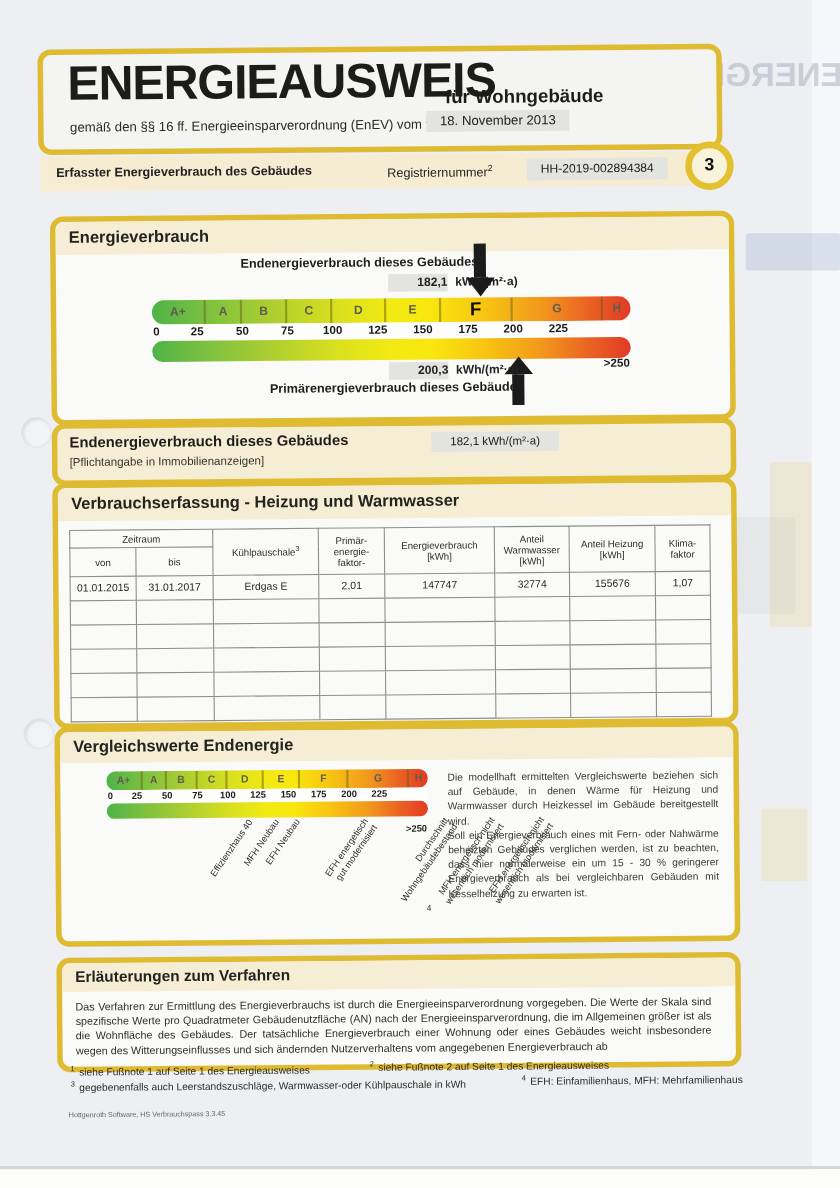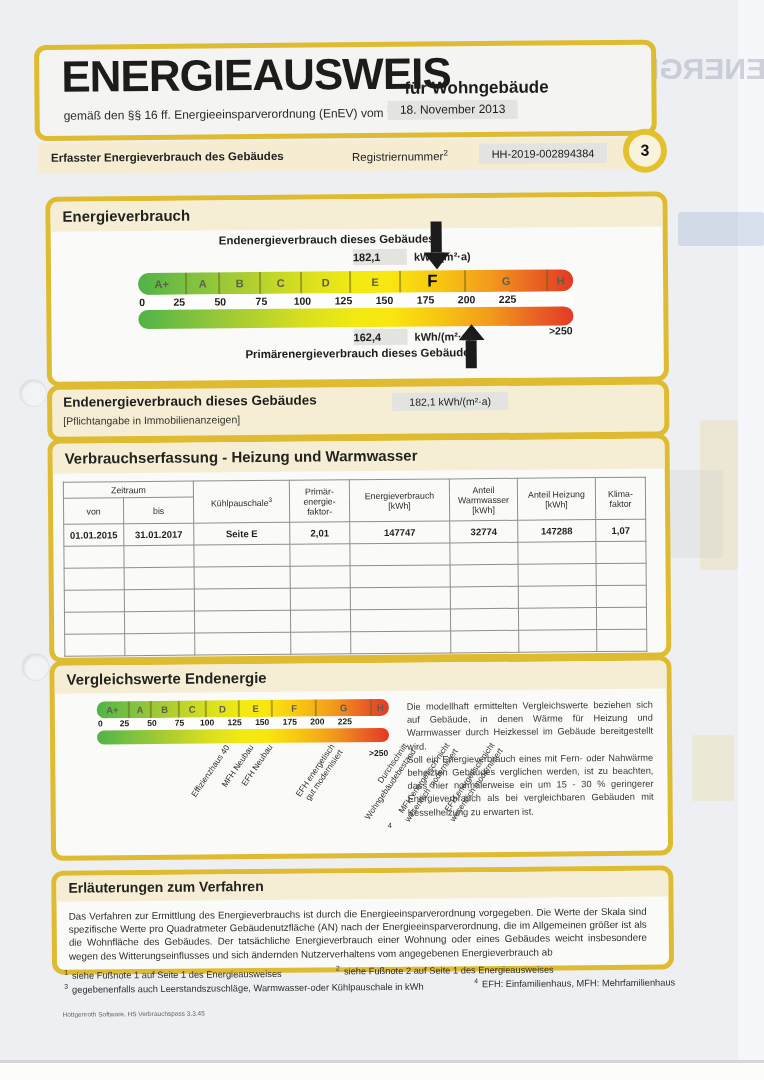--- a/index.html
+++ b/index.html
@@ -43,21 +43,21 @@
   .meta .v{position:absolute;left:442px;top:5px;width:128px;height:20px;line-height:20px;
            text-align:center;font-size:11px;}
   .pagecircle{position:absolute;left:626px;top:131px;width:44px;height:44px;border-radius:50%;
     background:#f9f3dc;border:6px solid #e3c02e;box-sizing:border-box;
     text-align:center;line-height:32px;font-weight:bold;font-size:16px;color:#111;}
 
   
   .chart{position:absolute;left:87px;top:32px;width:435px;height:138px;}
   .clabel{position:absolute;font-weight:bold;font-size:11.5px;white-space:nowrap;color:#1d1d1b;}
   .vrow{position:absolute;display:flex;align-items:center;gap:7px;white-space:nowrap;}
-  .vrow .gv{width:54px;height:16px;line-height:16px;text-align:left;font-weight:bold;font-size:11px;background:#e3e3e0;}
+  .vrow .gv{width:54px;height:16px;line-height:16px;text-align:right;font-weight:bold;font-size:11px;background:#e3e3e0;}
   .vrow .u{font-weight:bold;font-size:11px;text-align:center;}
   .egrad{background:linear-gradient(90deg,#4fb348 0%,#7fc13f 12%,#aacd31 24%,#d8df1f 38%,
           #f2ea12 50%,#f9e70e 58%,#f7c312 70%,#f29a1c 81%,#ea6423 91%,#e23a25 100%);}
   .band{position:absolute;left:0;width:100%;display:flex;border-radius:11px;overflow:hidden;}
   .band .seg{display:flex;align-items:center;justify-content:center;
              font-weight:bold;font-size:11px;color:#5e5e4e;box-sizing:border-box;}
   .band .seg:not(:last-child){border-right:2px solid rgba(105,95,25,0.5);}
   .band .seg.hl{font-size:17px;color:#0d0d0d;}
   .ticks{position:absolute;left:0;width:100%;background:#fdfdfc;}
   .ticks span{position:absolute;top:1px;transform:translateX(-50%);font-weight:bold;font-size:10.5px;color:#1a1a1a;}
@@ -73,21 +73,21 @@
   .endbox{background:#f6eed4;}
   .endbox .t{position:absolute;left:11px;top:5px;font-weight:bold;font-size:13.5px;color:#1e1e1c;}
   .endbox .n{position:absolute;left:11px;top:25px;font-size:10.5px;color:#33332f;}
   .endbox .v{position:absolute;left:340px;top:6px;width:116px;height:18px;line-height:18px;
              text-align:center;font-size:10.5px;background:#e3e3e0;white-space:nowrap;}
 
   
   table.ct{position:absolute;left:10px;top:38px;width:582px;border-collapse:collapse;table-layout:fixed;}
   table.ct th,table.ct td{border:1px solid #8e8e8a;font-weight:normal;padding:0 2px;}
   table.ct th{font-size:8.8px;text-align:center;color:#2c2c28;}
-  table.ct td{font-size:9.5px;text-align:center;height:21px;color:#1f1f1d;font-weight:bold;}
+  table.ct td{font-size:9.5px;text-align:center;height:21px;color:#1f1f1d;}
   table.ct tr.hz1 th{height:15px;}
   table.ct tr.hz2 th{height:25px;}
   .pre{white-space:pre-line;}
   table.ct sup{font-size:6.5px;}
 
   
   .smallchart{position:absolute;left:42px;top:36px;width:292px;}
   .smallchart .band{border-radius:8px;}
   .smallchart .band .seg{font-size:9.5px;}
   .smallchart .ticks span{font-size:8.5px;top:0;}
@@ -185,21 +185,21 @@
           <span class="last">&gt;250</span>
         </div>
 
         <div class="lowband egrad" style="top:77px;height:19px;"></div>
 
         <div class="arrow" style="left:76.5%;top:94px;">
           <div class="headup"></div>
           <div class="stem" style="height:28px;"></div>
         </div>
         <div class="vrow" style="left:215px;top:98px;">
-          <span class="gv">162,4</span>
+          <span class="gv">200,3</span>
           <span class="u">kWh/(m²·a)</span>
         </div>
         <div class="clabel" style="left:222px;top:116px;transform:translateX(-50%);">Primärenergieverbrauch dieses Gebäudes</div>
       </div>
     </div>
 
     <div class="ybox endbox" style="left:48px;top:382px;width:612px;height:47px;">
       <div class="t">Endenergieverbrauch dieses Gebäudes</div>
       <div class="n">[Pflichtangabe in Immobilienanzeigen]</div>
       <div class="v">182,1 kWh/(m²·a)</div>
@@ -239,25 +239,25 @@
           </tr>
           <tr class="hz2">
             <th>von</th>
             <th>bis</th>
           </tr>
         </thead>
         <tbody>
           <tr>
             <td>01.01.2015</td>
             <td>31.01.2017</td>
-            <td>Seite E</td>
+            <td>Erdgas E</td>
             <td>2,01</td>
             <td>147747</td>
             <td>32774</td>
-            <td>147288</td>
+            <td>155676</td>
             <td>1,07</td>
           </tr>
           <tr>
               <td></td>
               <td></td>
               <td></td>
               <td></td>
               <td></td>
               <td></td>
               <td></td>

